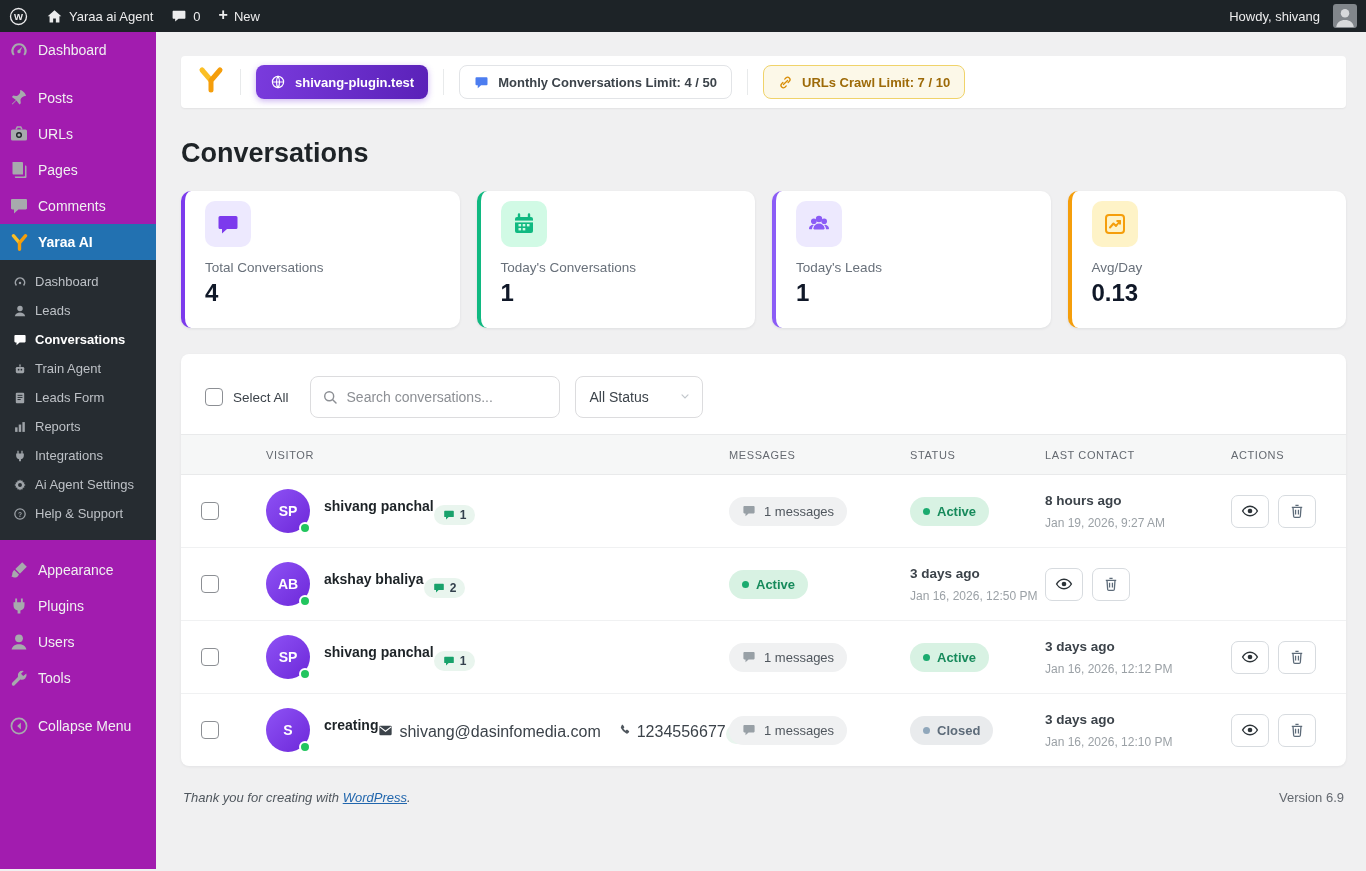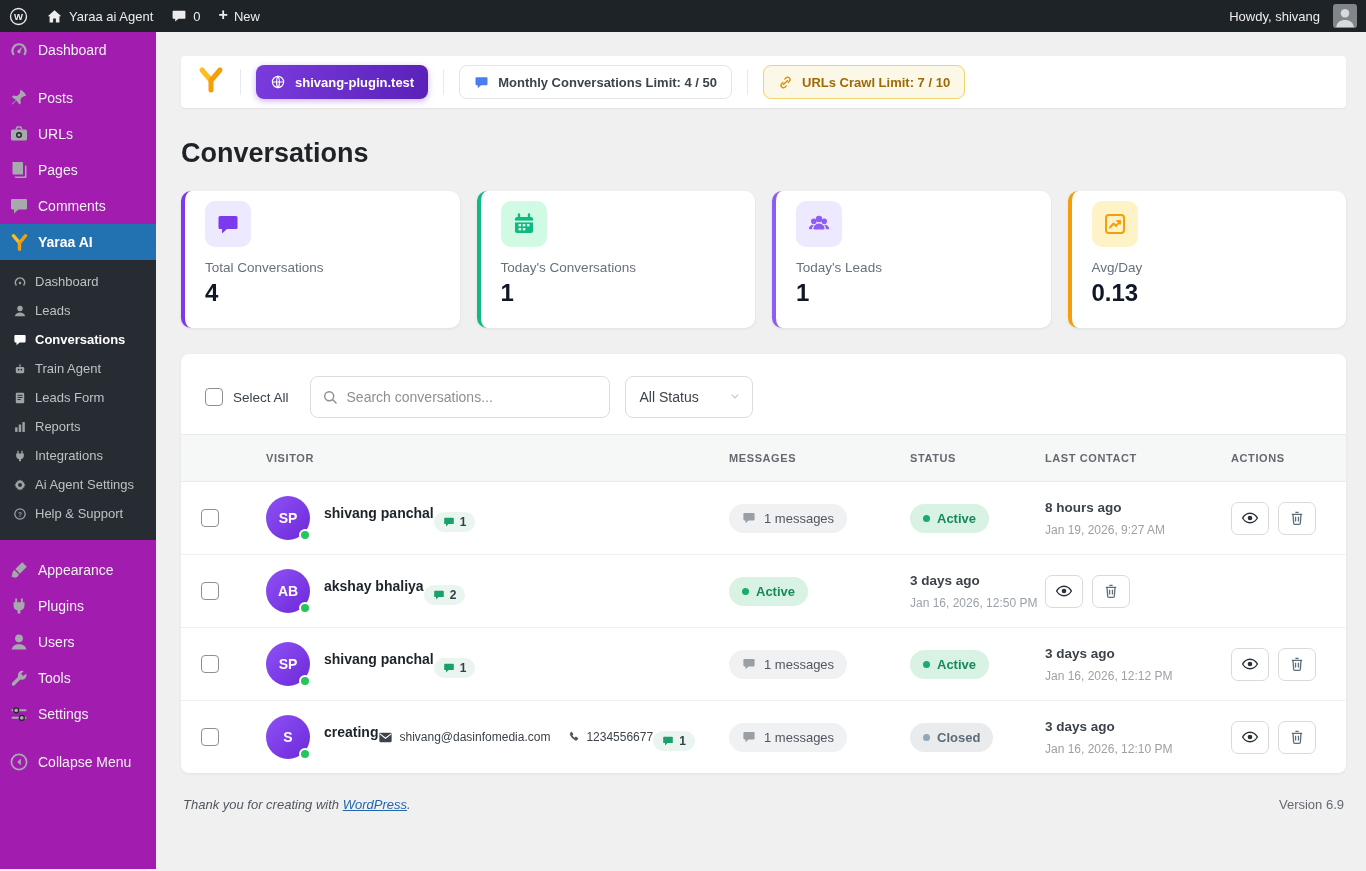--- a/index.html
+++ b/index.html
@@ -46,37 +46,37 @@
 .stats{display:grid;grid-template-columns:repeat(4,1fr);gap:17px}
 .stat-card{background:#fff;border-radius:10px;border-left:4px solid #ccc;box-shadow:0 1px 3px rgba(16,24,40,.08);height:137px;padding:10px 20px}
 .stat-icon{width:46px;height:46px;border-radius:10px;display:flex;align-items:center;justify-content:center;margin-bottom:13px}
 .stat-label{font-size:13.5px;color:#68707a;margin-bottom:4px}
 .stat-value{font-size:24px;font-weight:800;color:#101828}
 
 .panel{background:#fff;border-radius:8px;box-shadow:0 1px 3px rgba(16,24,40,.06);margin-top:26px;overflow:hidden}
 .controls{display:flex;align-items:center;gap:15px;padding:22px 24px 16px}
 .selall{display:flex;align-items:center;gap:10px;font-size:13.5px;color:#3c434a;cursor:pointer;margin-right:6px}
 input.cb{appearance:none;-webkit-appearance:none;width:18px;height:18px;border:1.5px solid #8c8f94;border-radius:4px;background:#fff;margin:0;cursor:pointer;flex:none}
-.searchbox{position:relative;width:300px}
+.searchbox{position:relative;width:250px}
 .searchbox .sic{position:absolute;left:12px;top:50%;transform:translateY(-50%);color:#8c8f94;display:flex}
 .searchbox input{width:100%;height:42px;border:1px solid #dcdcde;border-radius:8px;padding:0 12px 0 36px;font-size:14px;color:#3c434a;font-family:inherit;outline:none;background:#fff}
 .searchbox input::placeholder{color:#8c8f94}
 .statussel{width:128px;height:42px;border:1px solid #dcdcde;border-radius:8px;display:flex;align-items:center;justify-content:space-between;padding:0 11px 0 14px;font-size:14px;color:#3c434a;cursor:pointer;background:#fff}
 
 .grid{display:grid;grid-template-columns:85px 463px 181px 135px 186px 1fr;align-items:center}
-.thead{background:#f6f7f7;border-top:1px solid #e9eaeb;border-bottom:1px solid #e9eaeb;height:48px;font-size:11px;font-weight:700;letter-spacing:.6px;color:#646970}
+.thead{background:#f6f7f7;border-top:1px solid #e9eaeb;border-bottom:1px solid #e9eaeb;height:41px;font-size:11px;font-weight:400;letter-spacing:.6px;color:#646970}
 .trow{border-bottom:1px solid #f0f1f2;padding:14px 0}
 .trow:last-child{border-bottom:none}
 .cell-check{padding-left:20px;display:flex}
 .cell-visitor{display:flex;align-items:center}
 .avatar{width:44px;height:44px;border-radius:50%;background:linear-gradient(135deg,#8e52f5,#6d28d9);color:#fff;font-weight:700;font-size:14px;display:flex;align-items:center;justify-content:center;position:relative;flex:none;margin-right:14px}
 .avatar .dot{position:absolute;right:-1px;bottom:-1px;width:12px;height:12px;border-radius:50%;background:#22c55e;border:2.5px solid #fff}
 .vinfo{display:flex;flex-direction:row;align-items:flex-start}
 .vname{font-size:14px;font-weight:700;color:#1d2327}
-.vcontact{display:flex;gap:6px;margin-top:6px;font-size:12px;color:#3c434a}
+.vcontact{display:flex;gap:6px;margin-top:6px;font-size:16px;color:#3c434a}
 .vcontact .ph{margin-left:10px}
 .vbadge{display:inline-flex;align-items:center;gap:5px;background:#e9f5ee;border-radius:11px;padding:3px 9px;font-size:12px;font-weight:700;color:#33404d;margin-top:7px}
 .vbadge .bic{display:flex;color:#18a26b}
 .msg-pill{display:inline-flex;align-items:center;gap:8px;background:#f0f1f2;border-radius:999px;padding:7px 13px;font-size:13px;color:#50575e}
 .msg-pill .mic2{display:flex;color:#98a0a6}
 .status-pill{display:inline-flex;align-items:center;gap:7px;border-radius:999px;padding:7px 13px;font-size:13px;font-weight:600}
 .sdot{width:7px;height:7px;border-radius:50%;flex:none}
 .st-active{background:#d8f2e3;color:#168a5b}
 .st-active .sdot{background:#1bab6f}
 .st-closed{background:#e9ebed;color:#5d6b79}
@@ -310,31 +310,20 @@
       </span>
     <span>Users</span>
   </div>
   <div class="mi">
     <span class="mic">
         <svg width="20" height="20" viewBox="0 0 20 20" fill="currentColor">
           <path d="M17.4 5.6a4.8 4.8 0 0 1-6.1 5.9l-5.7 5.7a1.7 1.7 0 0 1-2.4-2.4l5.7-5.7a4.8 4.8 0 0 1 5.9-6.1L12 5.8l2.2 2.2z"></path>
         </svg>
       </span>
     <span>Tools</span>
-  </div>
-  <div class="mi">
-    <span class="mic">
-        <svg width="20" height="20" viewBox="0 0 20 20" fill="currentColor">
-          <rect x="2.5" y="5.3" width="15" height="1.9" rx=".9"></rect>
-          <rect x="2.5" y="12.8" width="15" height="1.9" rx=".9"></rect>
-          <circle cx="7.2" cy="6.3" r="2.5" stroke="#1d2327" stroke-width="1.2"></circle>
-          <circle cx="12.8" cy="13.8" r="2.5" stroke="#1d2327" stroke-width="1.2"></circle>
-        </svg>
-      </span>
-    <span>Settings</span>
   </div>
   <div class="msep"></div>
   <div class="mi">
     <span class="mic">
         <svg width="20" height="20" viewBox="0 0 20 20">
           <circle cx="10" cy="10" r="7.6" fill="none" stroke="currentColor" stroke-width="1.7"></circle>
           <path d="M11.9 6.4L8.2 10l3.7 3.6z" fill="currentColor"></path>
         </svg>
       </span>
     <span>Collapse Menu</span>

